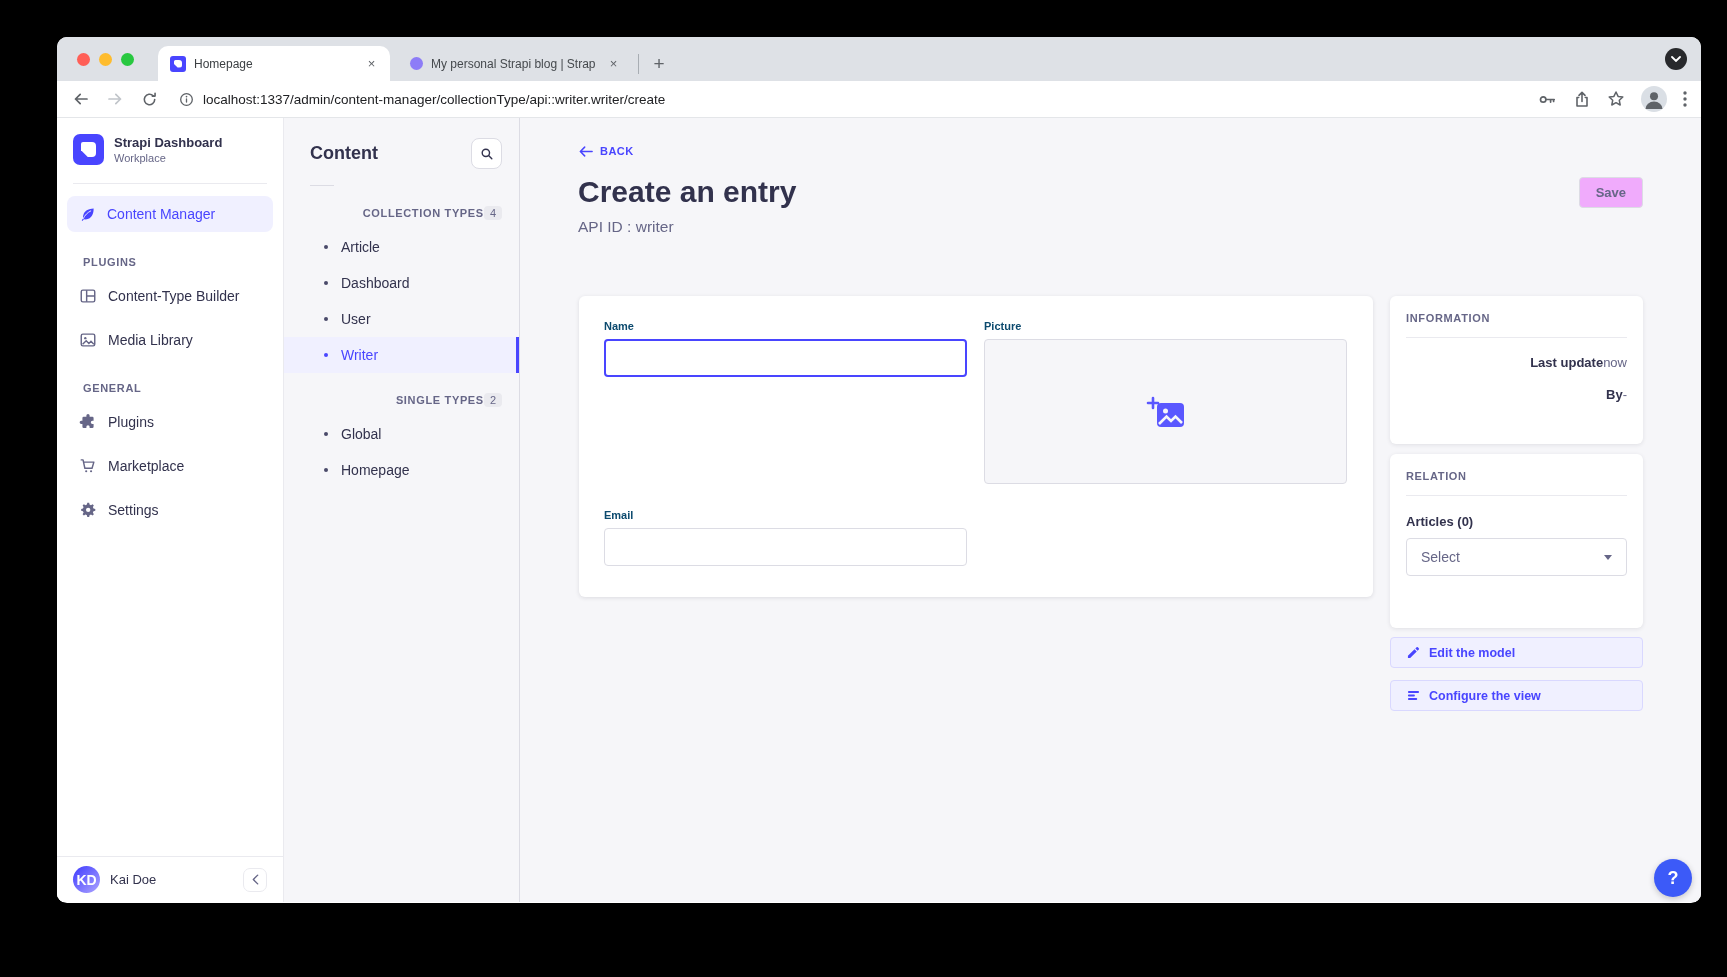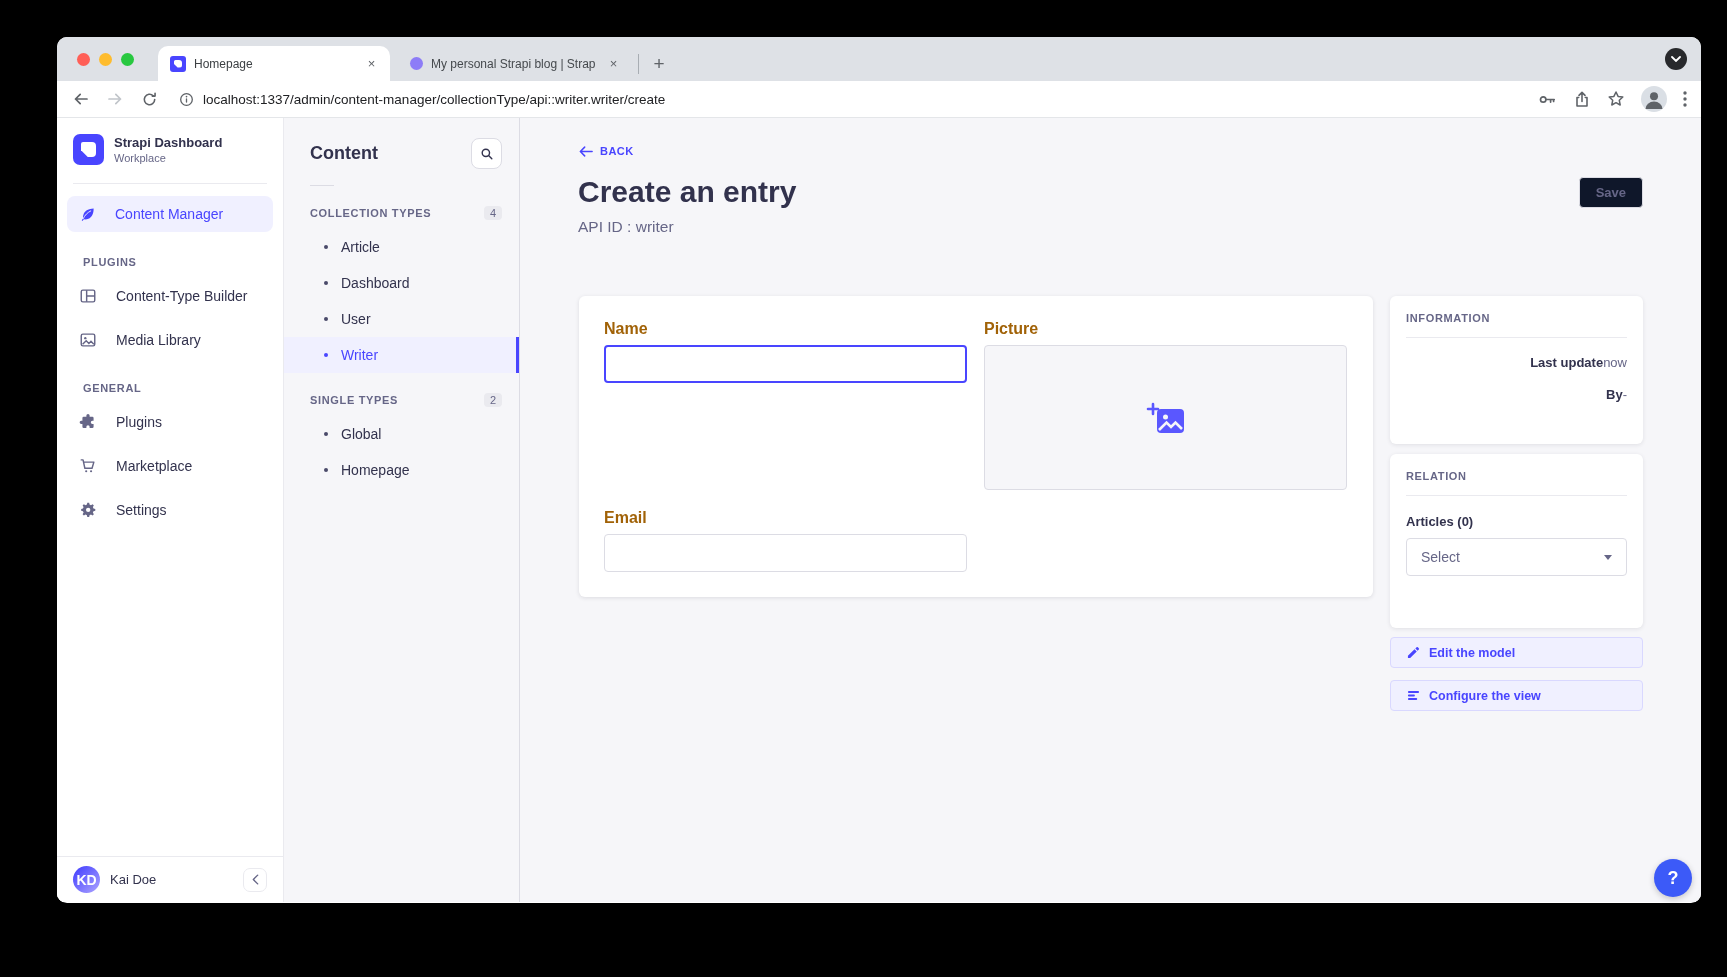--- a/index.html
+++ b/index.html
@@ -47,66 +47,66 @@
 
   
   .sidenav { width:227px; background:#fff; border-right:1px solid #eaeaef; position:relative; flex:none; }
   .brand { display:flex; align-items:center; gap:10px; padding:16px 16px 10px; }
   .brand-logo { width:31px; height:31px; border-radius:7px; background:#4945ff; position:relative; flex:none; }
   .brand-logo::after { content:""; position:absolute; left:8px; top:8px; width:15px; height:15px; background:#fff;
                        border-radius:2px 4px 4px 2px; clip-path:polygon(0 0,100% 0,100% 100%,45% 100%,0 55%); }
   .brand-title { font-size:13px; font-weight:bold; color:#32324d; line-height:1.25; }
   .brand-sub { font-size:11px; color:#666687; }
   .nav-divider { height:1px; background:#eaeaef; margin:8px 16px 12px; }
-  .nav-item { display:flex; align-items:center; gap:19px; height:36px; margin:0 10px 8px; padding:0 12px;
+  .nav-item { display:flex; align-items:center; gap:11px; height:36px; margin:0 10px 8px; padding:0 12px;
               border-radius:8px; font-size:14px; color:#32324d; font-weight:500; cursor:pointer; }
   .nav-item.active { background:#f0f0ff; color:#4945ff; }
   .nav-item svg { flex:none; }
   .section-label { margin:24px 26px 10px; font-size:11px; font-weight:bold; letter-spacing:.06em; color:#666687; }
   .user-row { position:absolute; left:0; right:0; bottom:0; height:46px; border-top:1px solid #eaeaef;
               display:flex; align-items:center; gap:10px; padding:0 16px; background:#fff; }
   .avatar-kd { width:27px; height:27px; border-radius:50%; background:linear-gradient(135deg,#4945ff 10%,#a29aff 90%);
                color:#fff; font-size:14px; font-weight:bold; display:flex; align-items:center; justify-content:center; flex:none; }
   .user-name { font-size:13px; color:#32324d; font-weight:500; }
   .collapse-btn { margin-left:auto; width:24px; height:24px; background:#fff; border:1px solid #eaeaef;
                   border-radius:7px; display:flex; align-items:center; justify-content:center; cursor:pointer; }
 
   
   .subnav { width:236px; background:#f6f6f9; border-right:1px solid #dcdce4; position:relative; flex:none; }
   .subnav-head { display:flex; justify-content:space-between; align-items:center; padding:20px 17px 0 26px; }
   .subnav-title { font-size:18px; font-weight:bold; color:#32324d; }
   .search-btn { width:31px; height:31px; background:#fff; border:1px solid #dcdce4; border-radius:8px;
                 display:flex; align-items:center; justify-content:center; cursor:pointer; }
   .subnav-divider { width:24px; height:1px; background:#dcdce4; margin:16px 0 12px 26px; }
-  .group-label { display:flex; justify-content:space-between; align-items:center; padding:0 17px 0 26px; margin-top:20px; }
+  .group-label { display:flex; justify-content:flex-end; align-items:center; padding:0 17px 0 26px; margin-top:20px; }
   .group-label .gl { font-size:11px; font-weight:bold; letter-spacing:.06em; color:#666687; }
   .badge { background:#eaeaef; border-radius:4px; font-size:11px; color:#666687; padding:1px 6px; }
   .sn-list { list-style:none; margin-top:9px; }
   .sn-item { position:relative; height:36px; display:flex; align-items:center; gap:13px; padding-left:40px;
              font-size:14px; color:#32324d; cursor:pointer; }
   .sn-item .dot { width:4px; height:4px; border-radius:50%; background:#4a4a6a; flex:none; }
   .sn-item.active { background:#f0f0ff; color:#4945ff; font-weight:500; }
   .sn-item.active .dot { background:#4945ff; }
   .sn-item.active::after { content:""; position:absolute; right:0; top:0; bottom:0; width:3px; background:#4945ff; }
 
   
   .main { flex:1; position:relative; background:#f6f6f9; }
   .back-link { position:absolute; left:59px; top:27px; display:flex; align-items:center; gap:7px; cursor:pointer; }
   .back-label { font-size:11px; font-weight:bold; letter-spacing:.04em; color:#4945ff; }
   .page-title { position:absolute; left:58px; top:57px; font-size:30px; font-weight:bold; color:#32324d; }
   .page-sub { position:absolute; left:58px; top:100px; font-size:15.5px; color:#666687; }
-  .save-btn { position:absolute; right:58px; top:59px; height:31px; padding:0 16px; background:#0f172a;
+  .save-btn { position:absolute; right:58px; top:59px; height:31px; padding:0 16px; background:#f0abfc;
               border:1px solid #dcdce4; border-radius:4px; font-size:13px; font-weight:bold; color:#666687;
               display:flex; align-items:center; cursor:pointer; }
 
   .form-card { position:absolute; left:59px; top:178px; width:794px; height:301px; background:#fff;
                border-radius:6px; box-shadow:0 1px 4px rgba(33,33,52,.12); }
   .field { position:absolute; width:363px; }
   .f-name { left:25px; top:24px; } .f-picture { left:405px; top:24px; } .f-email { left:25px; top:213px; }
-  .f-label { font-size:16px; font-weight:bold; color:#a16207; margin-bottom:7px; }
+  .f-label { font-size:11px; font-weight:bold; color:#0c4a6e; margin-bottom:7px; }
   .text-input { width:363px; height:38px; border:1px solid #dcdce4; border-radius:4px; background:#fff;
                 font-size:14px; color:#32324d; padding:0 14px; outline:none; font-family:inherit; }
   .text-input.focused { border:2px solid #4945ff; }
   .dropzone { width:363px; height:145px; background:#f6f6f9; border:1px solid #dcdce4; border-radius:4px;
               display:flex; flex-direction:column; align-items:center; justify-content:center; gap:10px; cursor:pointer; }
   .dz-text { width:300px; text-align:center; font-size:12px; font-weight:bold; color:#666687; line-height:1.5; }
 
   .panel { position:absolute; right:58px; width:253px; background:#fff; border-radius:6px;
            box-shadow:0 1px 4px rgba(33,33,52,.1); padding:16px; }
   .p-info { top:178px; height:148px; } .p-rel { top:336px; height:174px; }

